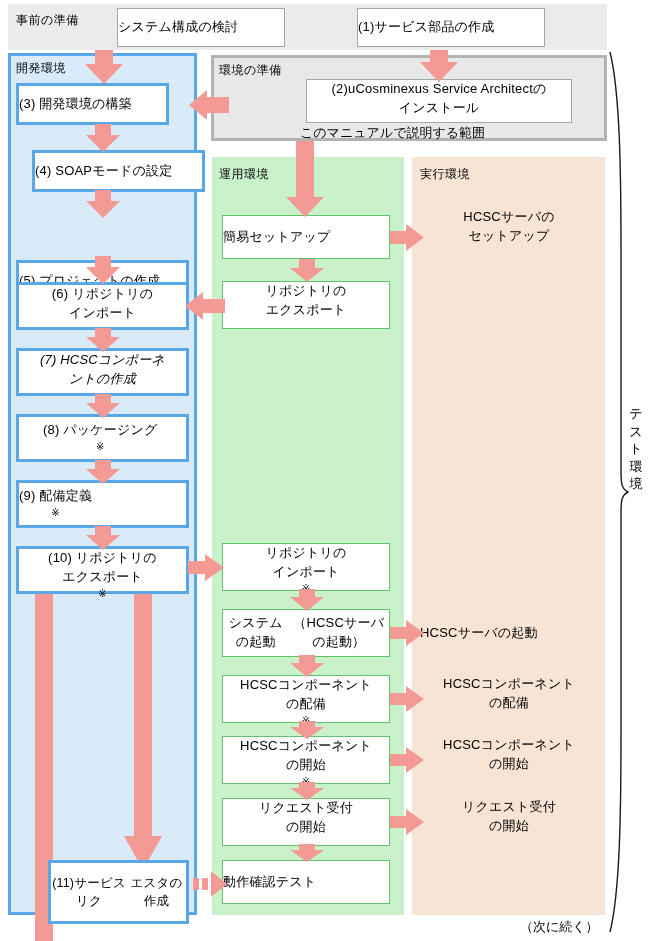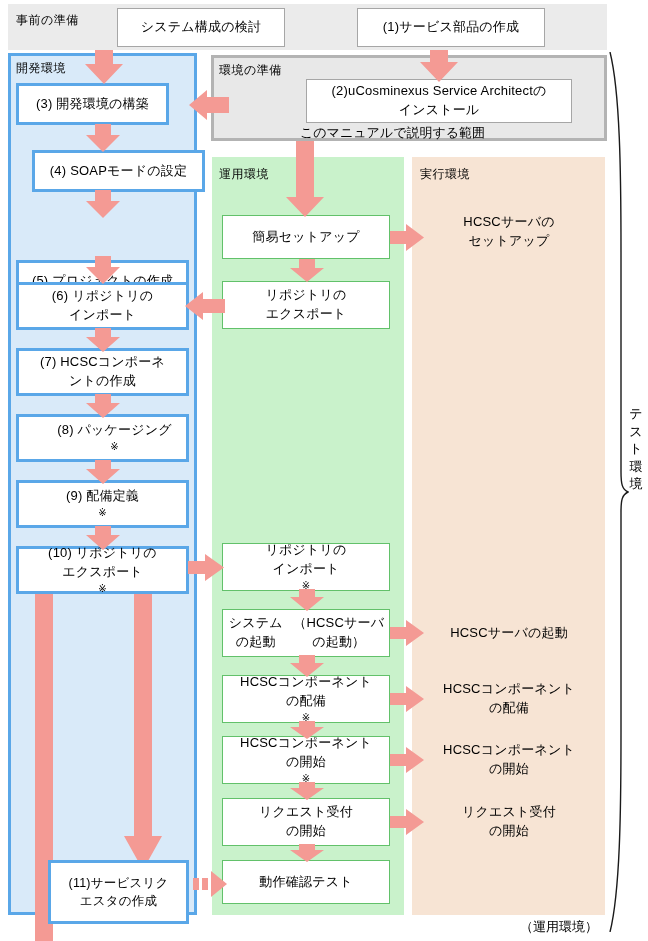--- a/index.html
+++ b/index.html
@@ -47,21 +47,20 @@
     letter-spacing: 0.5px;
     white-space: nowrap;
   }
   
   .node {
     position: absolute;
     box-sizing: border-box;
     background: #ffffff;
     display: flex;
     align-items: center;
-    justify-content: center;
     text-align: center;
     font-size: 13px;
     line-height: 1.45;
     letter-spacing: 0.2px;
   }
   .node-gray   { border: 1px solid #a6a6a6; }
   .node-blue   { border: 3px solid #5aa7e8; }
   .node-green  { border: 1px solid #62c16a; }
   .node-plain  { border: none; background: transparent; }
   .node span { display: block; }
@@ -143,21 +142,21 @@
   <div class="node node-blue" style="left:32px; top:150px; width:173px; height:42px;">
     <span>(4) SOAPモードの設定</span>
   </div>
   <div class="node node-blue" style="left:16px; top:216px; width:173px; height:42px;margin-top:44px;">
     <span>(5) プロジェクトの作成</span>
   </div>
   <div class="node node-blue" style="left:16px; top:282px; width:173px; height:48px; flex-direction:column;">
     <span>(6) リポジトリの</span>
     <span>インポート</span>
   </div>
-  <div class="node node-blue" style="left:16px; top:348px; width:173px; height:48px; flex-direction:column;">
+  <div class="node node-blue" style="left:16px; top:348px; width:173px; height:48px; flex-direction:column;font-style:italic;">
     <span>(7) HCSCコンポーネ</span>
     <span>ントの作成</span>
   </div>
   <div class="node node-blue" style="left:16px; top:414px; width:173px; height:48px;padding-left:24px;">
     <span>
         <span>(8) パッケージング</span>
         <span class="sup">※</span>
       </span>
   </div>
   <div class="node node-blue" style="left:16px; top:480px; width:173px; height:48px;">
@@ -166,21 +165,21 @@
         <span class="sup">※</span>
       </span>
   </div>
   <div class="node node-blue" style="left:16px; top:546px; width:173px; height:48px; flex-direction:column;">
     <span>(10) リポジトリの</span>
     <span>
         <span>エクスポート</span>
         <span class="sup">※</span>
       </span>
   </div>
-  <div class="node node-blue" style="left:48px; top:860px; width:141px; height:64px; flex-direction:column; font-size:12.5px;">
+  <div class="node node-blue" style="left:48px; top:860px; width:141px; height:64px; flex-direction:row; font-size:12.5px;">
     <span>(11)サービスリク</span>
     <span>エスタの作成</span>
   </div>
 
   <div class="node node-green" style="left:222px; top:215px; width:168px; height:44px;">
     <span>簡易セットアップ</span>
   </div>
   <div class="node node-green" style="left:222px; top:281px; width:168px; height:48px; flex-direction:column;">
     <span>リポジトリの</span>
     <span>エクスポート</span>
@@ -383,15 +382,15 @@
     </svg>
   </div>
   <div class="vert-text" style="left:628px; top:405px;">
     <span>テ</span>
     <span>ス</span>
     <span>ト</span>
     <span>環</span>
     <span>境</span>
   </div>
 
-  <div class="free-text" style="left:520px; top:918px;">（運用環境）</div>
+  <div class="free-text" style="left:520px; top:918px;">（次に続く）</div>
 
 </div>
 
 </body></html>

